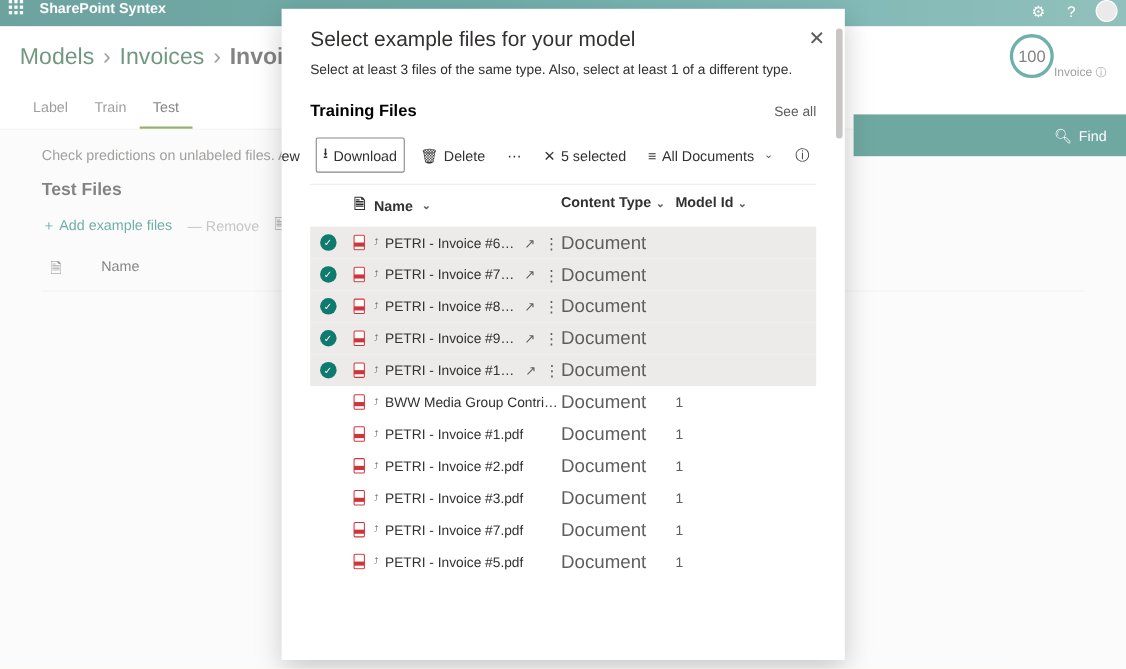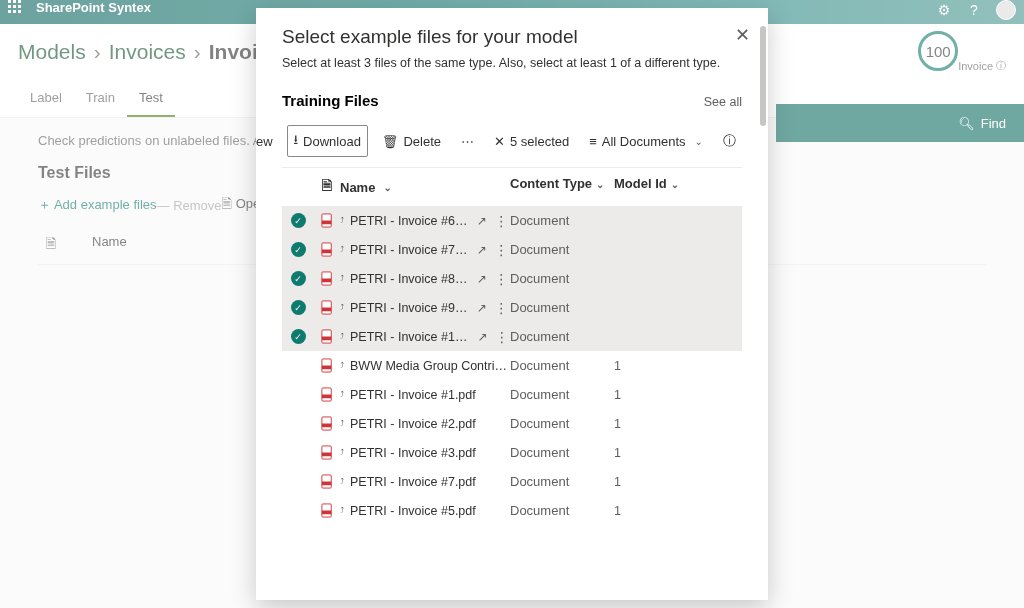--- a/index.html
+++ b/index.html
@@ -25,21 +25,21 @@
 
   
   .tabbar { height:38px; background:#fff; border-bottom:1px solid #edebe9; display:flex; padding:0 18px; font-size:13px; }
   .tab { padding:10px 12px 8px; color:#605e5c; cursor:pointer; }
   .tab.active { color:#323130; border-bottom:2px solid #4d7c0f; font-weight:400; }
 
   
   .content { padding:14px 38px; color:#323130; font-size:13px; }
   .content p { color:#605e5c; line-height:1.4; margin-bottom:14px; }
   .section-title { font-size:16px; font-weight:600; margin-bottom:12px; }
-  .file-actions { display:flex; font-size:13px; color:#323130; align-items:center; margin-bottom:10px; }
+  .file-actions { display:flex; gap:14px; font-size:13px; color:#323130; align-items:center; margin-bottom:10px; }
   .file-actions .add { color:#0f7a6e; }
   .file-actions .dim { color:#a19f9d; }
   .test-cols { display:flex; gap:28px; padding:8px 0; border-bottom:1px solid #edebe9; font-size:13px; color:#323130; }
   .empty { display:flex; flex-direction:column; align-items:center; margin-top:36px; color:#605e5c; font-size:13px; }
   .empty-illus { width:46px; height:28px; background:#e1dfdd; border-radius:2px; margin-bottom:10px; position:relative; }
   .empty-illus::before { content:""; position:absolute; top:-10px; left:20px; width:10px; height:10px; background:#c8c6c4; border-radius:2px; }
 
   
   .rightstrip { position:absolute; right:0; top:104px; width:248px; }
   .findbar { height:38px; background:#0f6e63; color:#fff; display:flex; align-items:center; justify-content:flex-end; padding-right:18px; font-size:13px; gap:6px; }
@@ -72,21 +72,21 @@
   .row { display:flex; align-items:center; font-size:13px; color:#323130; height:29px; }
   .row.sel { background:#edebe9; }
   .row .check { width:32px; display:flex; align-items:center; justify-content:center; }
   .checkcirc { width:15px; height:15px; border-radius:50%; background:#0f7a6e; display:flex; align-items:center; justify-content:center; color:#fff; font-size:9px; }
   .pdf-ico { width:26px; display:flex; align-items:center; justify-content:center; }
   .pdf-ico svg { width:15px; height:15px; }
   .fname { flex:0 0 170px; display:flex; align-items:center; gap:6px; overflow:hidden; }
   .fname-text { white-space:nowrap; overflow:hidden; text-overflow:ellipsis; font-size:12.5px; }
   .share-ico { font-size:12px; color:#605e5c; }
   .more-ico { width:18px; color:#605e5c; font-size:14px; text-align:center; }
-  .ct { flex:0 0 104px; color:#605e5c; font-size:13px; }
+  .ct { flex:0 0 104px; color:#605e5c; font-size:17px; }
   .mid { flex:0 0 68px; color:#605e5c; font-size:12.5px; }
 
   .scrolltrack { position:absolute; right:2px; top:18px; bottom:8px; width:8px; }
   .scrollthumb { position:absolute; right:0; top:0; width:6px; height:100px; background:#c8c6c4; border-radius:3px; }
 
   svg { display:block; }
 </style>
 </head>
 <body>
 

